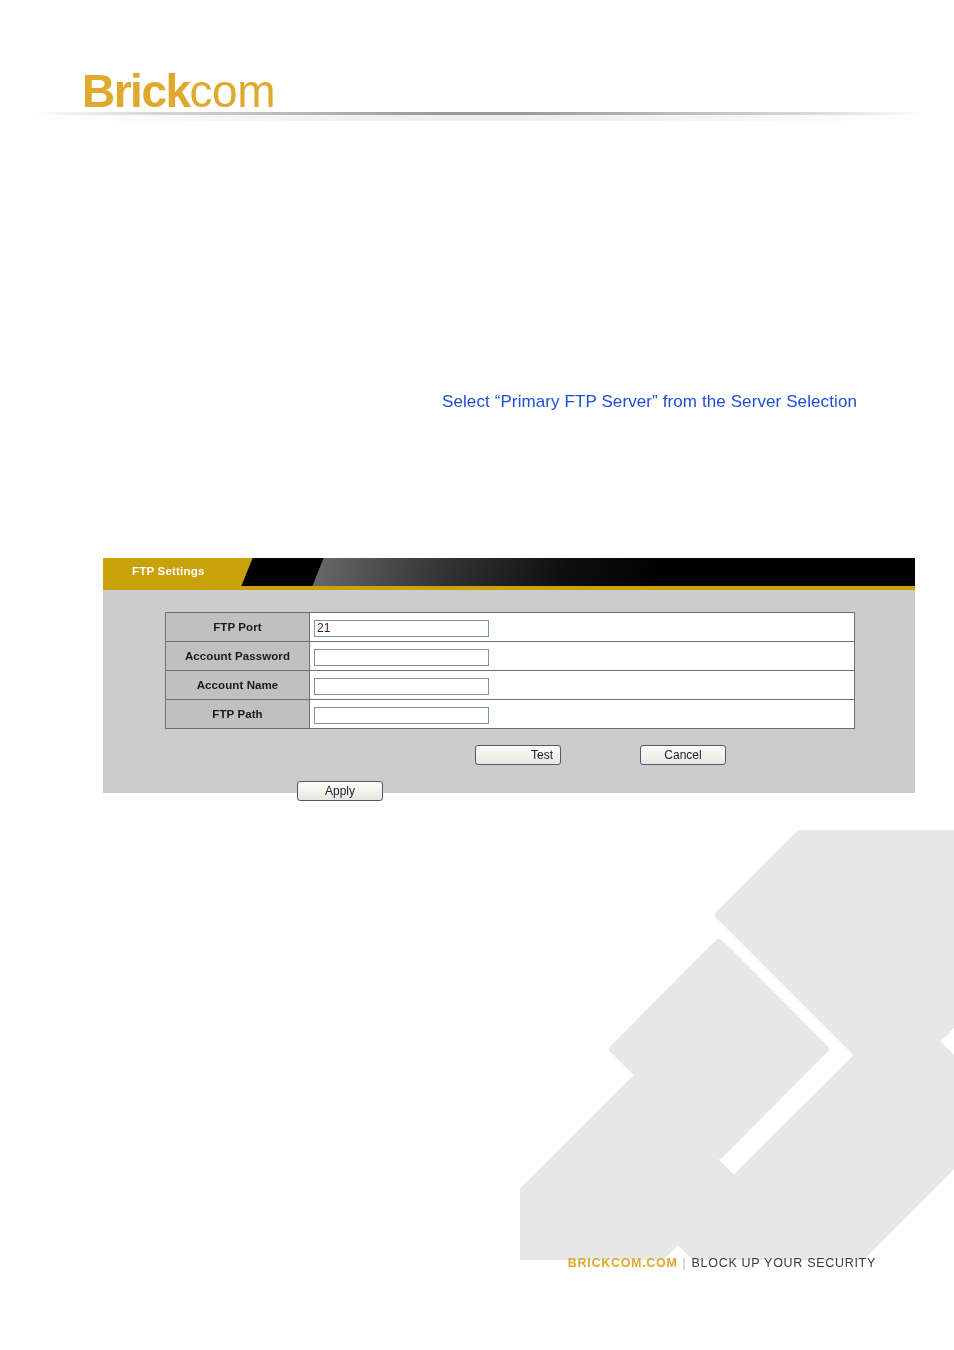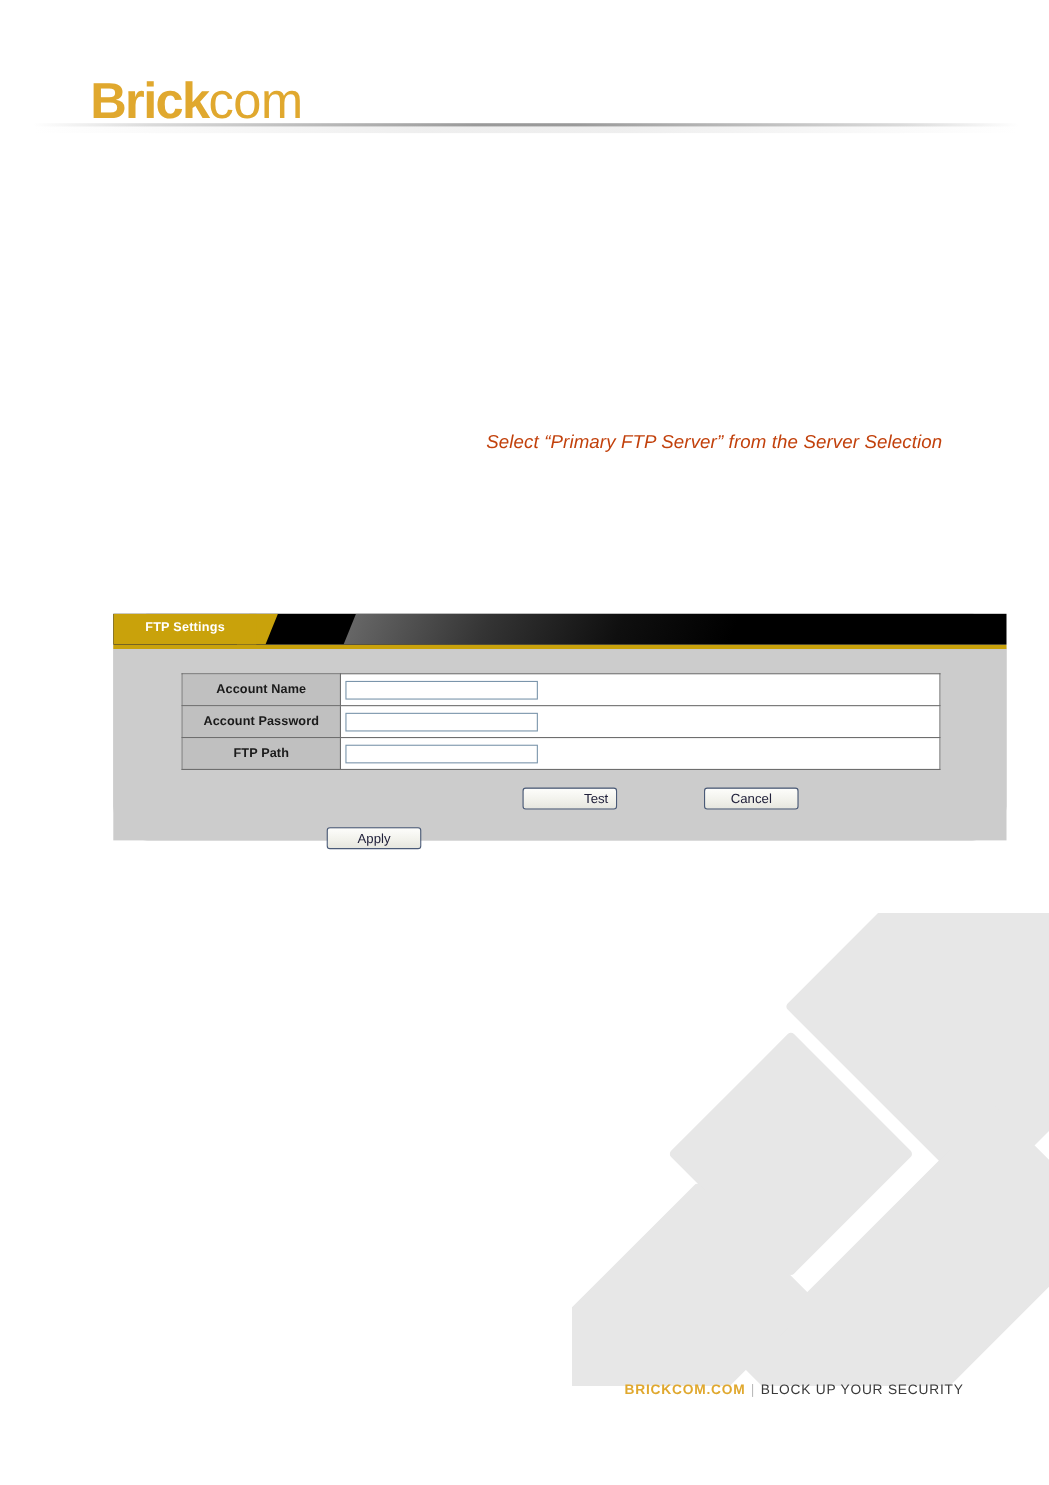--- a/index.html
+++ b/index.html
@@ -89,24 +89,23 @@
   .wm2 { width: 158px; height: 158px; left: 120px; top: 140px; transform: rotate(45deg); }
   .wm3 { width: 152px; height: 330px; left: 245px; top: 180px; transform: rotate(45deg); }
   .wm4 { width: 152px; height: 330px; left: -25px; top: 250px; transform: rotate(45deg); }
 
   
   .caption-line {
     position: absolute;
     left: 442px;
     top: 392px;
     font-size: 17px;
-    color: #c2410c;
+    color: #1d4ed8;
     white-space: nowrap;
     letter-spacing: 0.1px;
-    font-style: italic;
   }
 
   
   .settings-panel {
     position: absolute;
     left: 103px;
     top: 558px;
     width: 812px;
     background: #cccccc;
     border-radius: 31px;
@@ -346,36 +345,42 @@
   </div>
   <div class="banner-gold-underline"></div>
 
   <div class="panel-body">
 
     <table class="form-table">
       <tbody>
 
 
 
+        <tr>
+          <td class="lbl">FTP Port</td>
+          <td class="val">
+            <input class="txt txt-wide" type="text" value="21" style="">
+          </td>
+        </tr>
+
+        <tr>
+          <td class="lbl">Account Password</td>
+          <td class="val">
+            <input class="txt txt-wide" type="password" value="" style="">
+          </td>
+        </tr>
 
         <tr>
           <td class="lbl">Account Name</td>
           <td class="val">
             <input class="txt txt-wide" type="text" value="" style="">
           </td>
         </tr>
 
         <tr>
-          <td class="lbl">Account Password</td>
-          <td class="val">
-            <input class="txt txt-wide" type="password" value="" style="">
-          </td>
-        </tr>
-
-        <tr>
           <td class="lbl">FTP Path</td>
           <td class="val">
             <input class="txt txt-wide" type="text" value="" style="">
           </td>
         </tr>
 
       </tbody>
     </table>
 
     <div class="btn-row">

